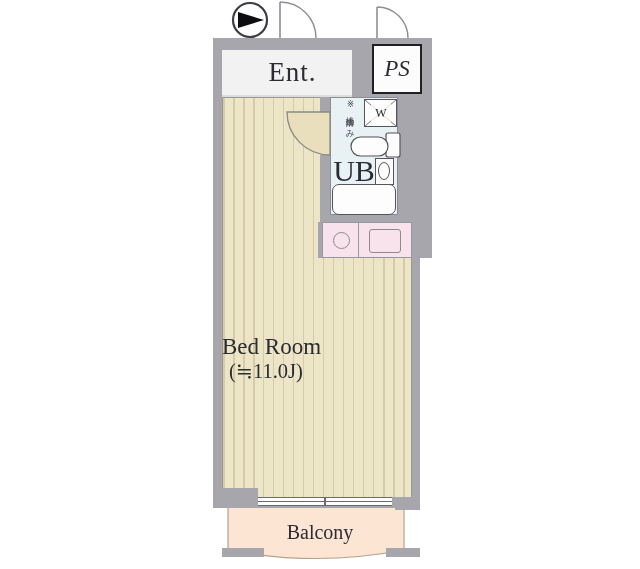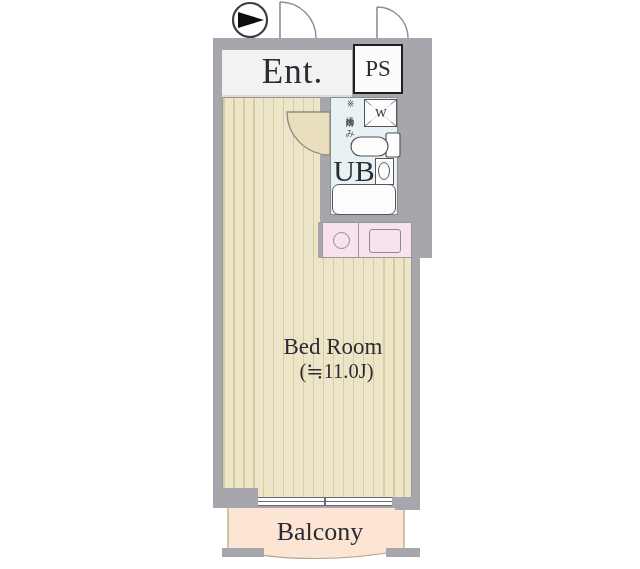--- a/index.html
+++ b/index.html
@@ -58,21 +58,21 @@
   <div class="wall" style="left:213px;top:488px;width:45px;height:20px;"></div>
   <div class="wall" style="left:395px;top:497px;width:25px;height:13px;"></div>
   <div class="wall" style="left:222px;top:548px;width:42px;height:9px;"></div>
   <div class="wall" style="left:386px;top:548px;width:34px;height:9px;"></div>
 
   <div class="abs" style="left:258px;top:497px;width:134px;height:9px;background:#fff;border-top:1.4px solid #6a6a70;border-bottom:1.4px solid #6a6a70;">
     <div class="abs" style="left:0;top:3px;width:100%;height:1px;background:#6a6a70;"></div>
     <div class="abs" style="left:66px;top:0;width:1.5px;height:100%;background:#6a6a70;"></div>
   </div>
 
-  <div class="abs room-label" style="left:353px;top:44px;width:50px;height:50px;background:var(--ps-bg);border:2px solid #1f1f24;font-size:23px;">
+  <div class="abs room-label" style="left:372px;top:44px;width:50px;height:50px;background:var(--ps-bg);border:2px solid #1f1f24;font-size:23px;font-style:italic;">
     <span>PS</span>
   </div>
 
   <svg class="svg-overlay" width="640" height="569">
 
     <path d="M280,2 L280,38" stroke="var(--arc)" stroke-width="1.6" fill="none"></path>
     <path d="M280,2 A36,36 0 0 1 316,38" stroke="var(--arc)" stroke-width="1.4" fill="none"></path>
 
     <path d="M377,7 L377,38" stroke="var(--arc)" stroke-width="1.6" fill="none"></path>
     <path d="M377,7 A31,31 0 0 1 408,38" stroke="var(--arc)" stroke-width="1.4" fill="none"></path>
@@ -99,22 +99,22 @@
   <div class="abs vtext" style="left:346px;top:99px;height:72px;">※排水溝のみ</div>
 
   <div class="abs fixture" style="left:375px;top:158px;width:19px;height:27px;">
     <div class="abs" style="left:2px;top:3px;width:12px;height:18px;border:1.1px solid #55555c;border-radius:50%;"></div>
   </div>
 
   <div class="abs fixture" style="left:332px;top:184px;width:64px;height:31px;border-radius:7px;border-width:1.5px;"></div>
 
   <div class="abs room-label" style="left:330px;top:156px;width:48px;height:30px;font-size:30px;">UB</div>
 
-  <div class="abs room-label" style="left:240px;top:52px;width:105px;height:40px;font-size:35px;letter-spacing:1px;">Ent.</div>
+  <div class="abs room-label" style="left:240px;top:52px;width:105px;height:40px;font-size:27px;letter-spacing:1px;">Ent.</div>
 
-  <div class="abs" style="left:222px;top:334px;width:190px;text-align:center;line-height:1.15;margin-left:16px;">
+  <div class="abs" style="left:222px;top:334px;width:190px;text-align:left;line-height:1.15;">
     <div style="font-size:23px;">Bed Room</div>
     <div style="font-size:20.5px;padding-left:7px;">(≒11.0J)</div>
   </div>
 
-  <div class="abs room-label" style="left:240px;top:517px;width:160px;height:30px;font-size:26px;">Balcony</div>
+  <div class="abs room-label" style="left:240px;top:517px;width:160px;height:30px;font-size:20px;">Balcony</div>
 
 </div>
 
 </body></html>

